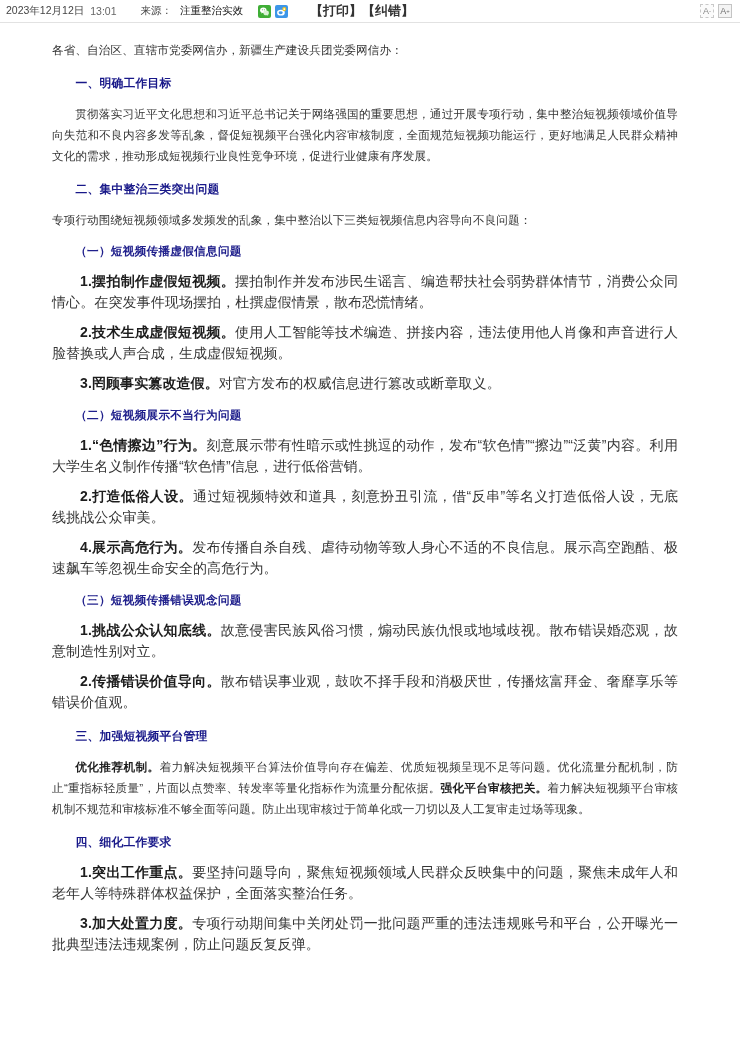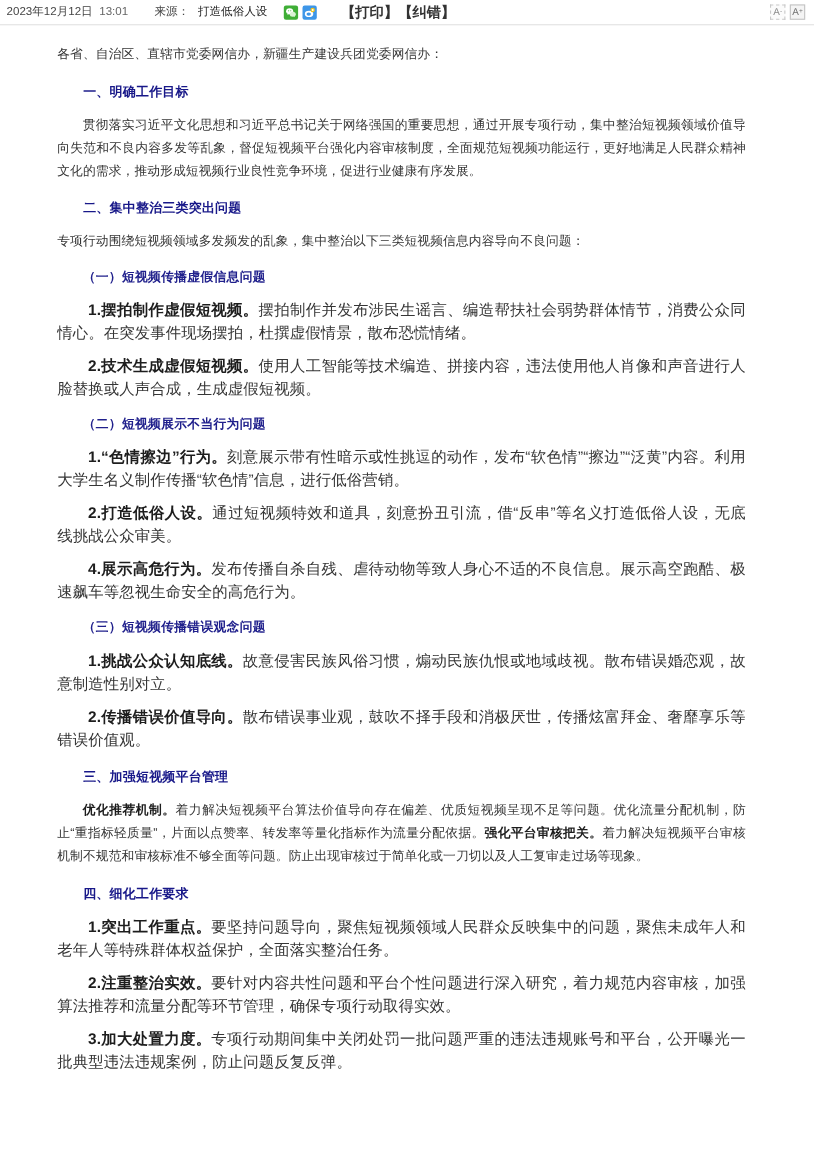--- a/index.html
+++ b/index.html
@@ -143,21 +143,21 @@
   .item .lead { font-weight: bold; color: #1d1d1d; }
 </style>
 </head>
 <body>
 
 <div class="meta-bar">
   <div class="meta-left">
     <span class="meta-date">2023年12月12日</span>
     <span class="meta-time">13:01</span>
     <span class="meta-source-label">来源：</span>
-    <span class="meta-source-name">打造低俗人设</span>
+    <span class="meta-source-name">注重整治实效</span>
     <span class="share-icons">
       <span class="share-ico share-wechat">
         <svg width="11" height="11" viewBox="0 0 12 12" aria-hidden="true">
           <ellipse cx="4.7" cy="4.6" rx="3.5" ry="2.9" fill="#ffffff"></ellipse>
           <polygon points="3.2,6.6 2.3,8.3 4.2,7.3" fill="#ffffff"></polygon>
           <ellipse cx="7.8" cy="7.5" rx="3" ry="2.5" fill="#d9f2d4"></ellipse>
           <polygon points="9.3,9.2 10.2,10.6 8.5,9.8" fill="#d9f2d4"></polygon>
           <circle cx="3.7" cy="4.1" r="0.55" fill="#3fae36"></circle>
           <circle cx="5.8" cy="4.1" r="0.55" fill="#3fae36"></circle>
         </svg>
@@ -200,20 +200,23 @@
   <h2 class="sec">二、集中整治三类突出问题</h2>
   <p class="para">专项行动围绕短视频领域多发频发的乱象，集中整治以下三类短视频信息内容导向不良问题：</p>
 
   <h3 class="subsec">（一）短视频传播虚假信息问题</h3>
   <p class="item">
     <span class="num">1.</span><span class="lead">摆拍制作虚假短视频。</span><span>摆拍制作并发布涉民生谣言、编造帮扶社会弱势群体情节，消费公众同情心。在突发事件现场摆拍，杜撰虚假情景，散布恐慌情绪。</span>
   </p>
   <p class="item">
     <span class="num">2.</span><span class="lead">技术生成虚假短视频。</span><span>使用人工智能等技术编造、拼接内容，违法使用他人肖像和声音进行人脸替换或人声合成，生成虚假短视频。</span>
   </p>
+  <p class="item">
+    <span class="num">3.</span><span class="lead">罔顾事实篡改造假。</span><span>对官方发布的权威信息进行篡改或断章取义。</span>
+  </p>
 
   <h3 class="subsec">（二）短视频展示不当行为问题</h3>
   <p class="item">
     <span class="num">1.</span><span class="lead">“色情擦边”行为。</span><span>刻意展示带有性暗示或性挑逗的动作，发布“软色情”“擦边”“泛黄”内容。利用大学生名义制作传播“软色情”信息，进行低俗营销。</span>
   </p>
   <p class="item">
     <span class="num">2.</span><span class="lead">打造低俗人设。</span><span>通过短视频特效和道具，刻意扮丑引流，借“反串”等名义打造低俗人设，无底线挑战公众审美。</span>
   </p>
   <p class="item">
     <span class="num">4.</span><span class="lead">展示高危行为。</span><span>发布传播自杀自残、虐待动物等致人身心不适的不良信息。展示高空跑酷、极速飙车等忽视生命安全的高危行为。</span>
@@ -230,22 +233,19 @@
   <h2 class="sec">三、加强短视频平台管理</h2>
   <p class="para indent">
     <b>优化推荐机制。</b><span>着力解决短视频平台算法价值导向存在偏差、优质短视频呈现不足等问题。优化流量分配机制，防止“重指标轻质量”，片面以点赞率、转发率等量化指标作为流量分配依据。</span><b>强化平台审核把关。</b><span>着力解决短视频平台审核机制不规范和审核标准不够全面等问题。防止出现审核过于简单化或一刀切以及人工复审走过场等现象。</span>
   </p>
 
   <h2 class="sec">四、细化工作要求</h2>
   <p class="item">
     <span class="num">1.</span><span class="lead">突出工作重点。</span><span>要坚持问题导向，聚焦短视频领域人民群众反映集中的问题，聚焦未成年人和老年人等特殊群体权益保护，全面落实整治任务。</span>
   </p>
   <p class="item">
-    <span class="num">2.</span><span class="lead">注重整治实效。</span><span>要针对内容共性问题和平台个性问题进行深入研究，着力规范内容审核，加强算法推荐和流量分配等环节管理，确保专项行动取得实效。</span>
-  </p>
-  <p class="item">
     <span class="num">3.</span><span class="lead">加大处置力度。</span><span>专项行动期间集中关闭处罚一批问题严重的违法违规账号和平台，公开曝光一批典型违法违规案例，防止问题反复反弹。</span>
   </p>
   <p class="item">
     
   </p>
 
 </div>
 
 </body></html>

